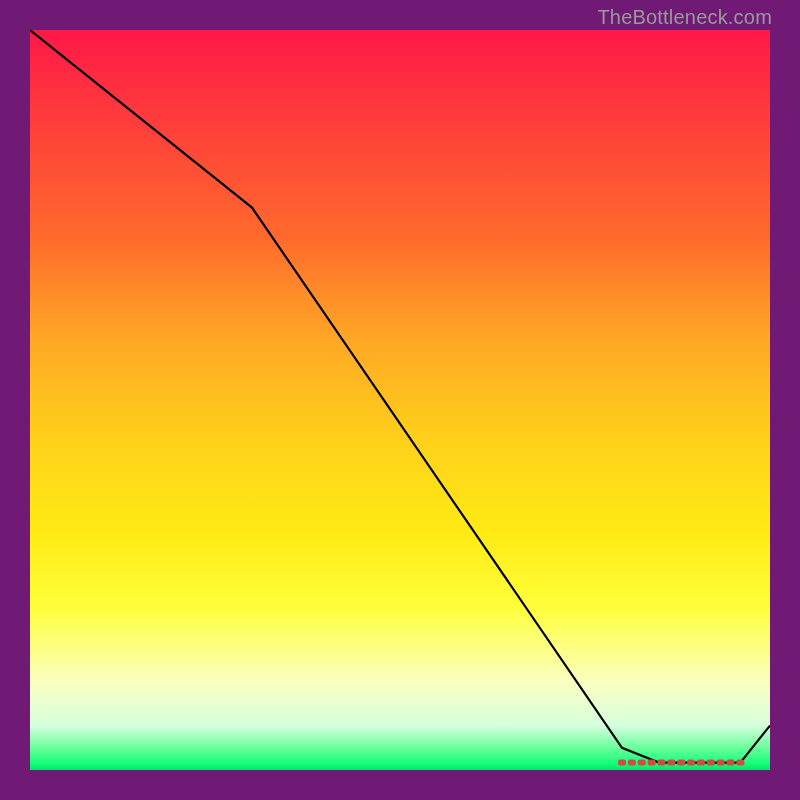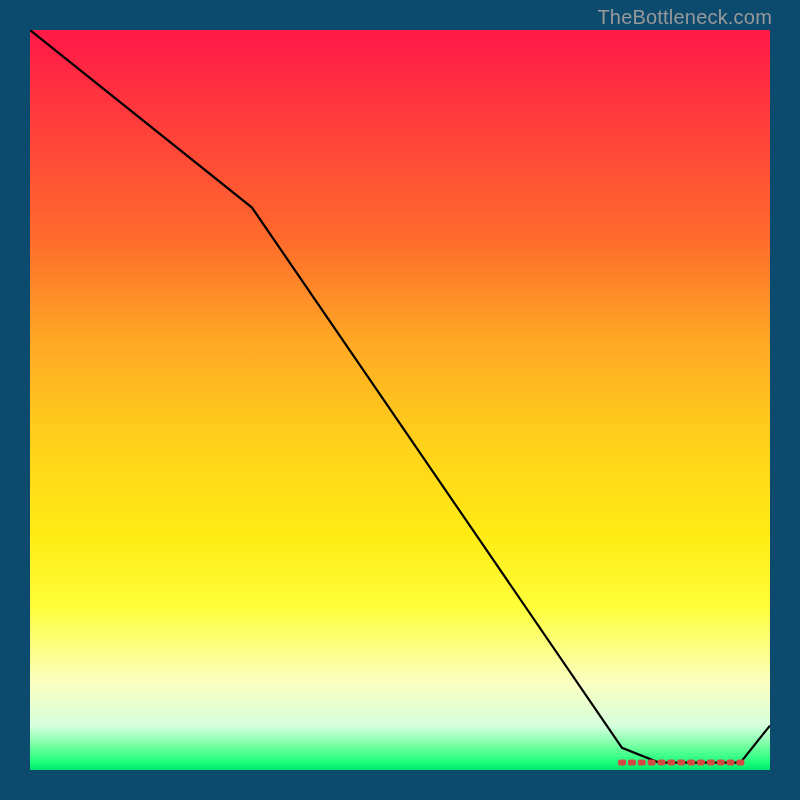--- a/index.html
+++ b/index.html
@@ -7,21 +7,21 @@
     padding: 0;
     width: 800px;
     height: 800px;
     background: #000;
     font-family: Arial, Helvetica, sans-serif;
   }
   .frame {
     position: relative;
     width: 800px;
     height: 800px;
-    background: #0c4a6e;
+    background: #701a75;
   }
   .plot-area {
     position: absolute;
     left: 30px;
     top: 30px;
     width: 740px;
     height: 740px;
     background: linear-gradient(to bottom,
       #ff1848 0%,
       #ff3c3c 12%,

